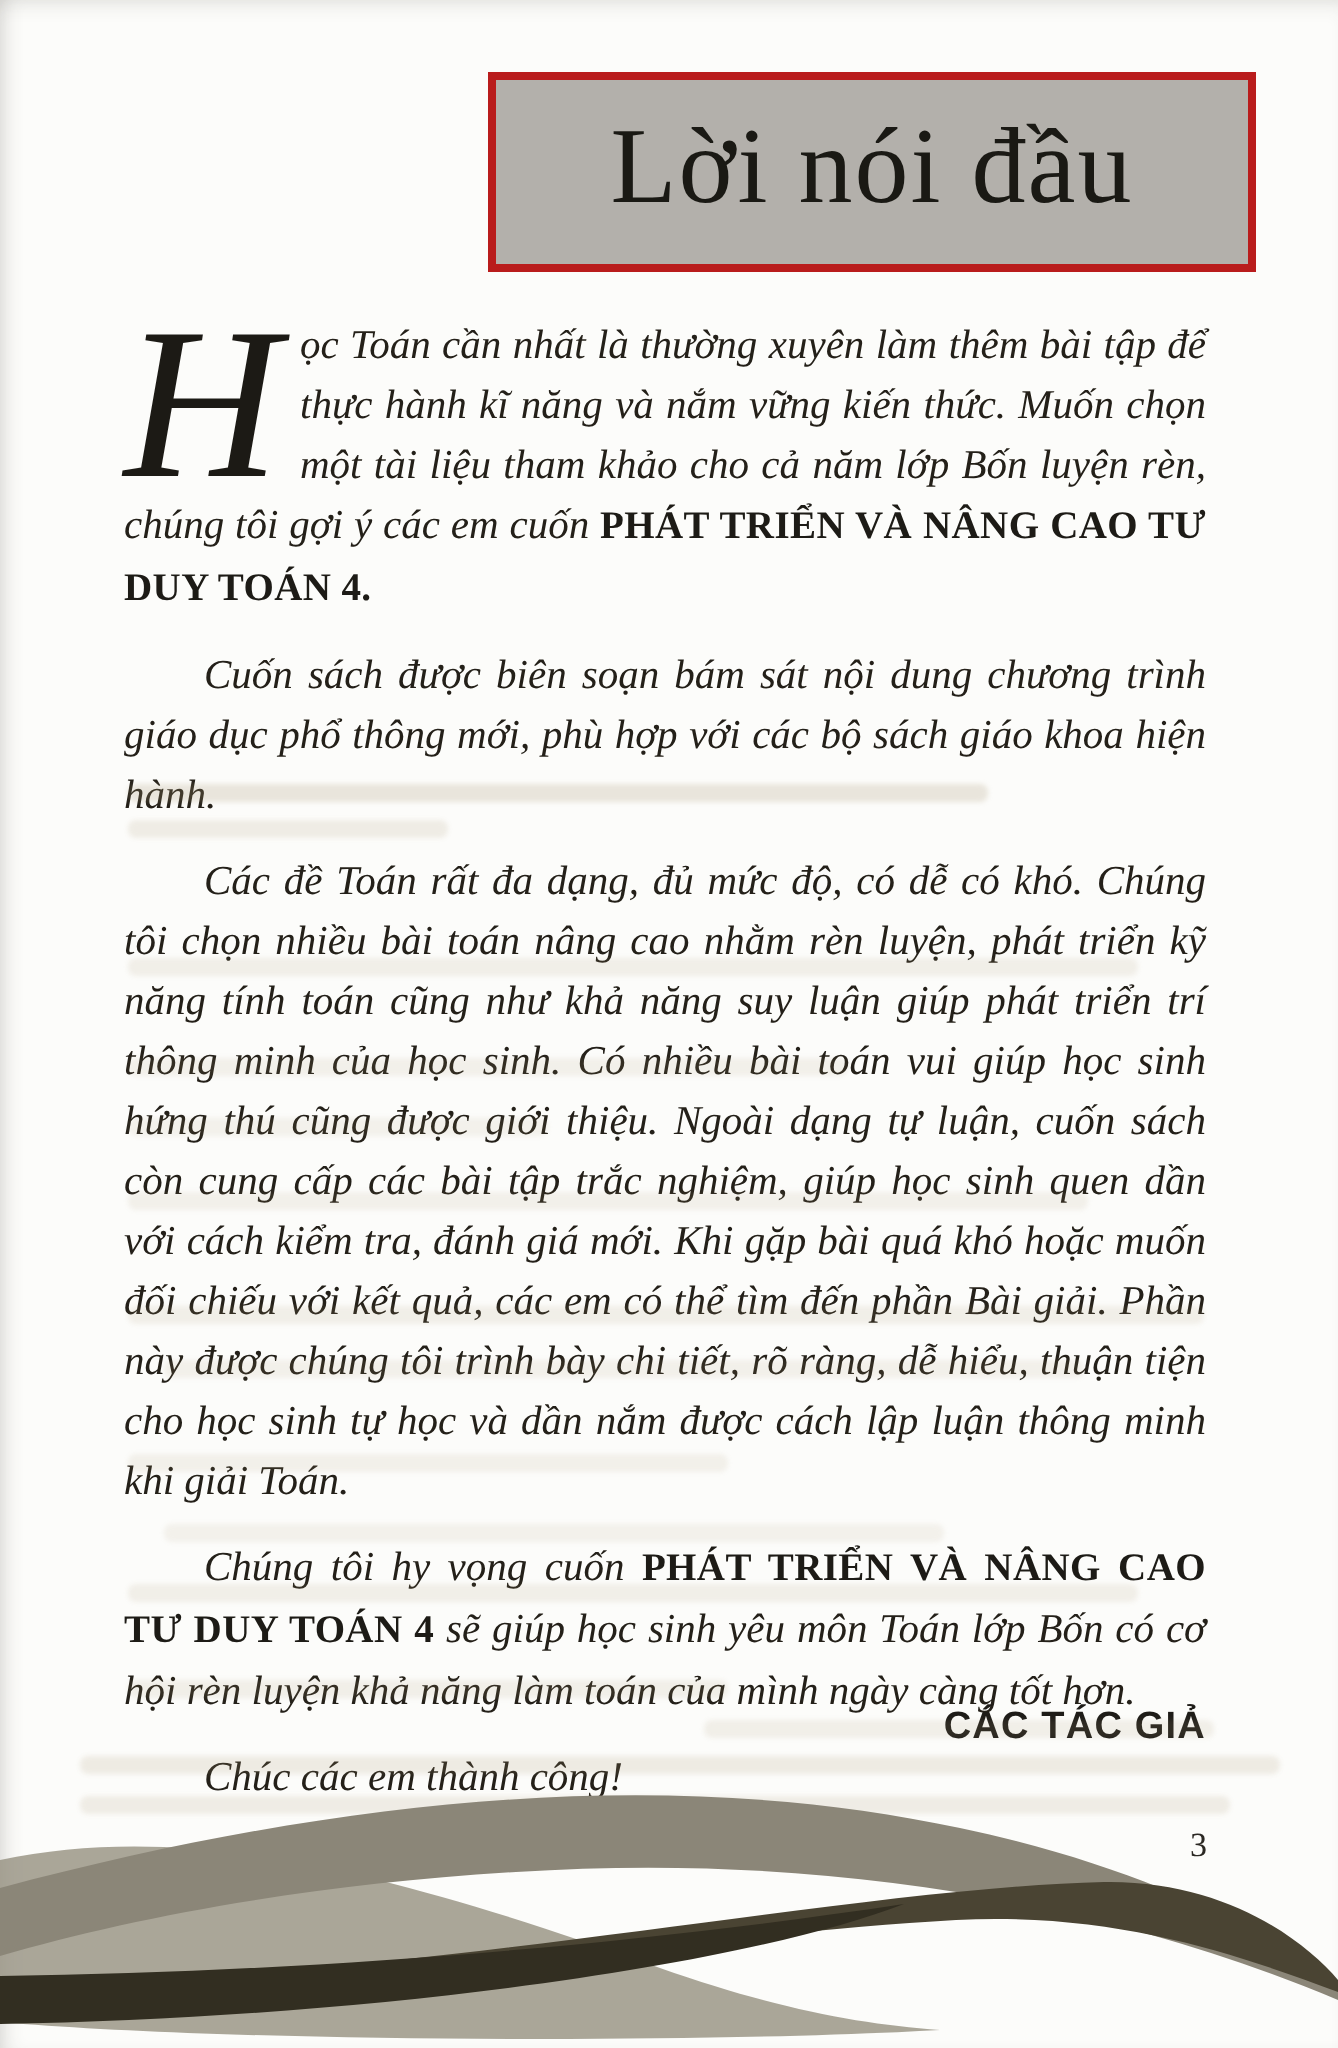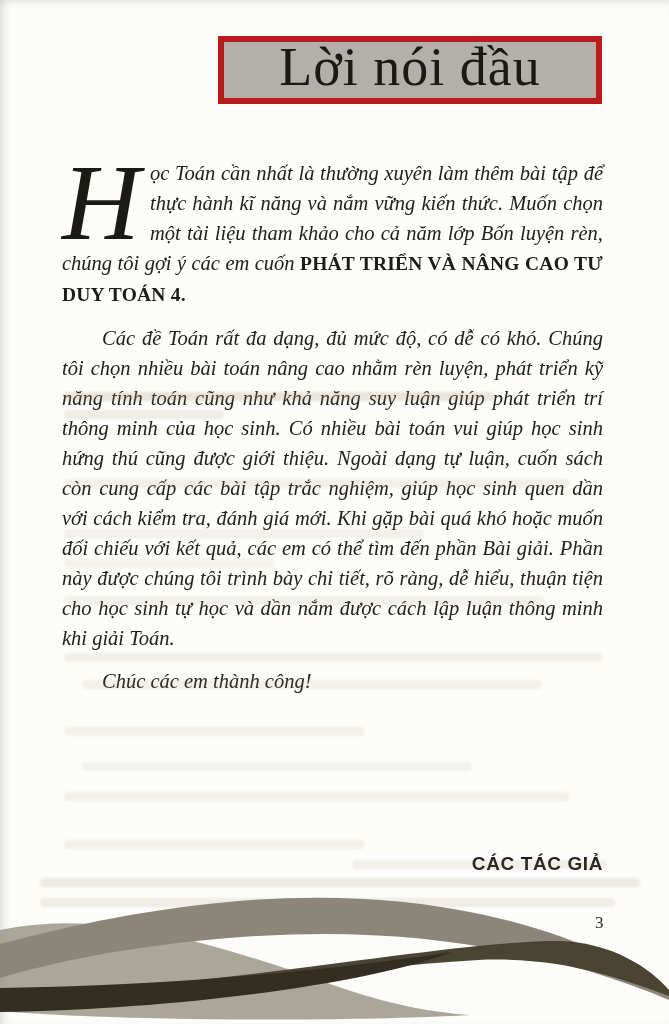--- a/index.html
+++ b/index.html
@@ -7,24 +7,24 @@
   .page {
     position:relative;
     width:669px; height:1024px;
     background:#fcfcfa;
     overflow:hidden;
     font-family:"Liberation Serif","DejaVu Serif",serif;
     box-shadow: inset 8px 0 10px -6px rgba(60,58,52,.18),
                 inset 0 8px 10px -6px rgba(60,58,52,.12);
   }
   .title-box {
-    position:absolute; left:218px; top:36px;
-    width:384px; height:68px;
+    position:absolute; left:244px; top:36px;
+    width:384px; height:100px;
     background:#b3b0ab;
-    border:6px solid #b91c1c;
+    border:4px solid #b91c1c;
     display:flex; align-items:center; justify-content:center;
   }
   .title-box .title-text {
     font-size:54px; line-height:1;
     color:#1a1914;
     letter-spacing:1px;
     padding-bottom:6px;
   }
   .body-col {
     position:absolute; left:62px; top:158px; width:541px;
@@ -82,21 +82,25 @@
 <div class="page">
 
   <div class="title-box">
     <span class="title-text">Lời nói đầu</span>
   </div>
 
   <div class="body-col">
     <p>
       <span class="dropcap">H</span><span>ọc Toán cần nhất là thường xuyên làm thêm bài tập để thực hành kĩ năng và nắm vững kiến thức. Muốn chọn một tài liệu tham khảo cho cả năm lớp Bốn luyện rèn, chúng tôi gợi ý các em cuốn </span><span class="book-title-bold">PHÁT TRIỂN VÀ NÂNG CAO TƯ DUY TOÁN 4.</span>
     </p>
+    <p class="indent">Cuốn sách được biên soạn bám sát nội dung chương trình giáo dục phổ thông mới, phù hợp với các bộ sách giáo khoa hiện hành.</p>
     <p class="indent">Các đề Toán rất đa dạng, đủ mức độ, có dễ có khó. Chúng tôi chọn nhiều bài toán nâng cao nhằm rèn luyện, phát triển kỹ năng tính toán cũng như khả năng suy luận giúp phát triển trí thông minh của học sinh. Có nhiều bài toán vui giúp học sinh hứng thú cũng được giới thiệu. Ngoài dạng tự luận, cuốn sách còn cung cấp các bài tập trắc nghiệm, giúp học sinh quen dần với cách kiểm tra, đánh giá mới. Khi gặp bài quá khó hoặc muốn đối chiếu với kết quả, các em có thể tìm đến phần Bài giải. Phần này được chúng tôi trình bày chi tiết, rõ ràng, dễ hiểu, thuận tiện cho học sinh tự học và dần nắm được cách lập luận thông minh khi giải Toán.</p>
+    <p class="indent">
+      <span>Chúng tôi hy vọng cuốn </span><span class="book-title-bold">PHÁT TRIỂN VÀ NÂNG CAO TƯ DUY TOÁN 4</span><span> sẽ giúp học sinh yêu môn Toán lớp Bốn có cơ hội rèn luyện khả năng làm toán của mình ngày càng tốt hơn.</span>
+    </p>
     <p class="indent">Chúc các em thành công!</p>
   </div>
 
   <div class="signature">CÁC TÁC GIẢ</div>
 
   <div class="page-number">3</div>
 
   <div class="ghost" style="top:392px; left:64px;  width:430px;"></div>
   <div class="ghost" style="top:410px; left:64px;  width:160px; opacity:.7;"></div>
   <div class="ghost" style="top:479px; left:64px;  width:505px; opacity:.6;"></div>

